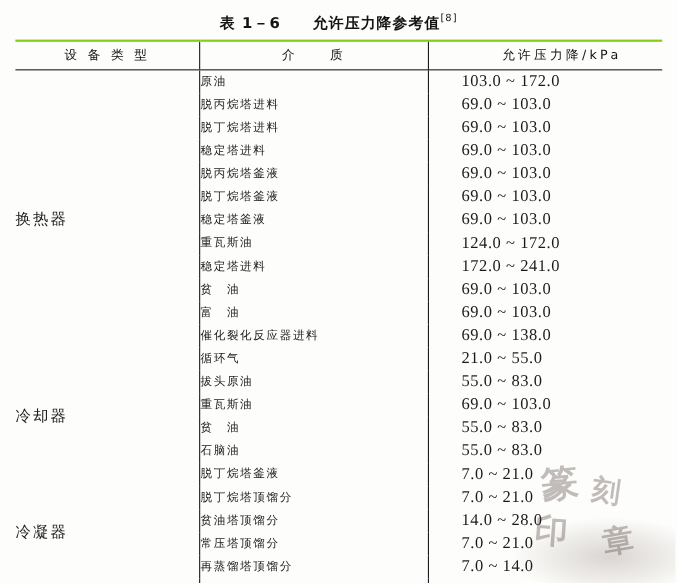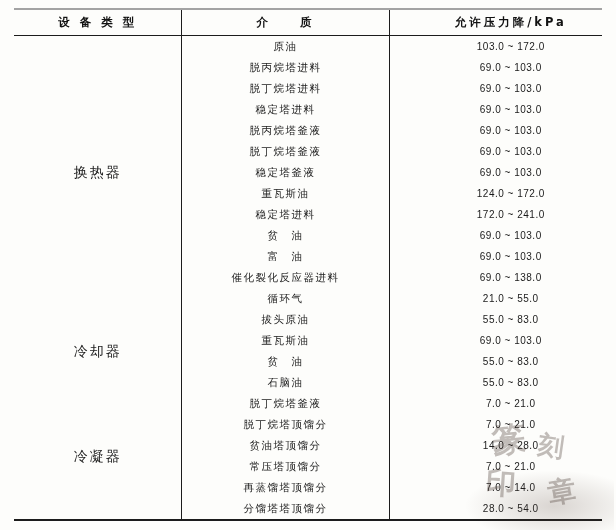--- a/index.html
+++ b/index.html
@@ -36,51 +36,50 @@
     vertical-align: super;
     font-weight: normal;
   }
   table.tbl {
     width: 100%;
     border-collapse: collapse;
     table-layout: fixed;
     font-size: 11px;
   }
   table.tbl .hdr th {
-    font-weight: bold;
+    font-weight: normal;
     font-size: 11.5px;
     letter-spacing: 3px;
     padding: 5px 0 5px 0;
-    border-top: 2px solid #a3a3a3;
+    border-top: 2px solid #84cc16;
     border-bottom: 1px solid #1c1c1c;
     color: #121212;
   }
   table.tbl th.c1, table.tbl td.c1 { width: 30%; }
   table.tbl th.c2, table.tbl td.c2 { width: 37%; border-left: 1px solid #1c1c1c; border-right: 1px solid #1c1c1c; margin-left: 16px;}
   table.tbl th.c3, table.tbl td.c3 { width: 33%; padding-left: 30px; }
   table.tbl td {
-    text-align: center;
     vertical-align: middle;
     padding: 1px 0;
     height: 19px;
     line-height: 17px;
     letter-spacing: 1px;
   }
   table.tbl td.c1 {
     font-size: 14px;
     letter-spacing: 2px;
   }
   table.tbl td.c2 {
     font-size: 10.5px;
     letter-spacing: 1.5px;
   }
   table.tbl td.c3 {
-    font-size: 10px;
+    font-size: 15px;
     letter-spacing: 0.5px;
-    font-family: Liberation Sans, sans-serif;
+    font-family: Liberation Serif, serif;
   }
   table.tbl tr.last td {
     border-bottom: 2px solid #1c1c1c;
   }
   
   .seal {
     position: absolute;
     right: 10px;
     bottom: 4px;
     width: 130px;
@@ -106,20 +105,23 @@
     height: 60px;
     background: radial-gradient(ellipse at 60% 60%, rgba(90,70,60,0.22), rgba(255,255,255,0) 70%);
     pointer-events: none;
   }
 </style>
 </head>
 <body>
 
 <div class="page">
 
+  <div class="caption">
+    <span>表 1－6　　允许压力降参考值</span><span class="sup">[8]</span>
+  </div>
 
   <table class="tbl">
     <thead>
       <tr class="hdr">
         <th class="c1">设 备 类 型</th>
         <th class="c2">介　　质</th>
         <th class="c3">允许压力降/kPa</th>
       </tr>
     </thead>
     <tbody id="tbody">

